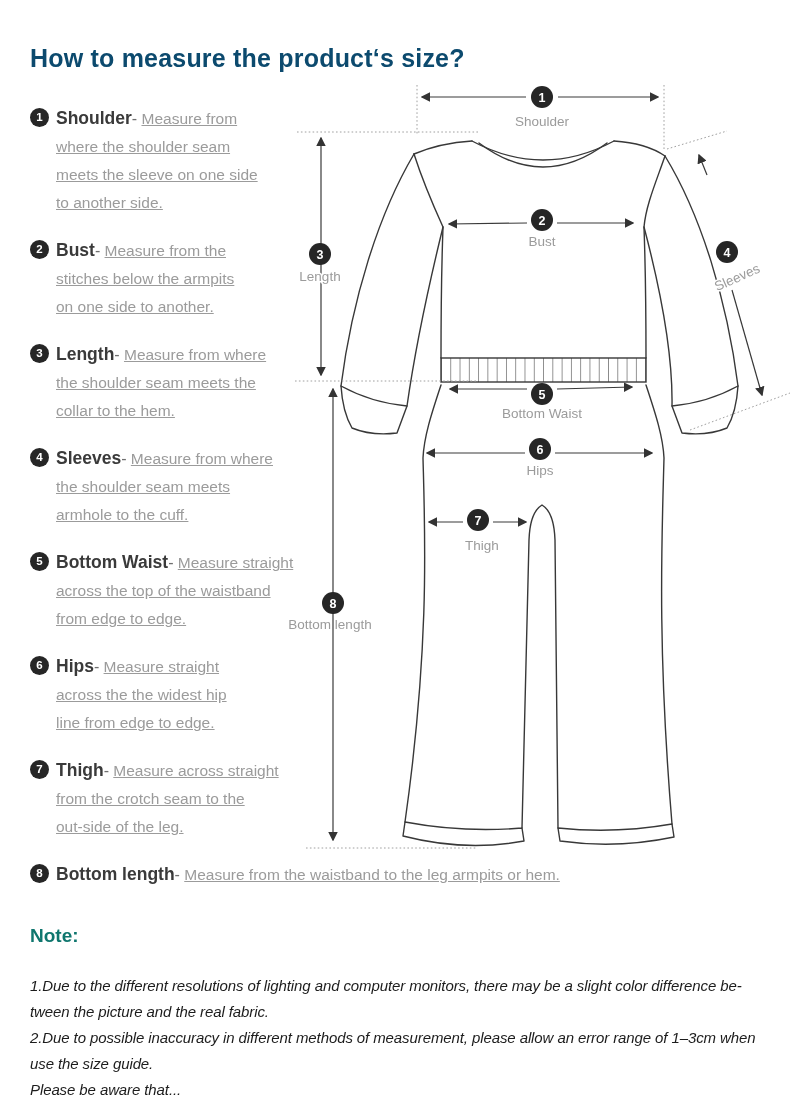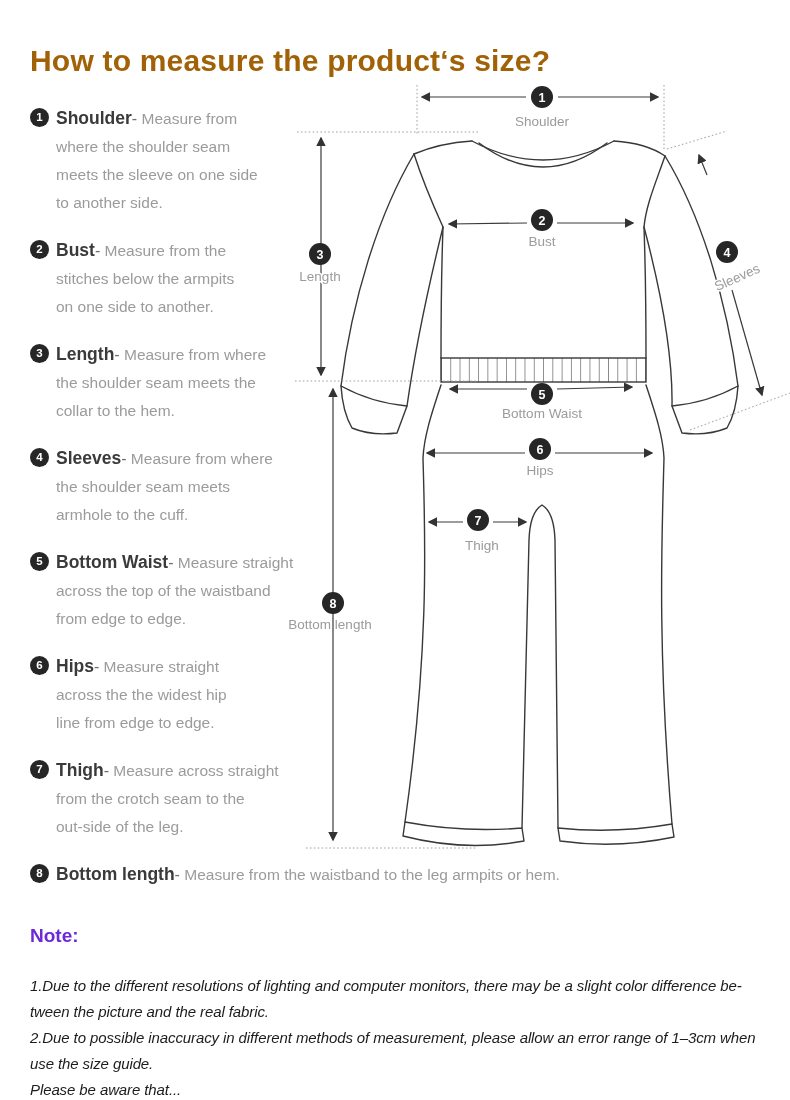--- a/index.html
+++ b/index.html
@@ -1,31 +1,31 @@
 <!DOCTYPE html>
 <html><head>
 <meta charset="utf-8">
 <style>
   html,body{margin:0;padding:0;background:#fff;}
   .page{position:relative;width:790px;height:1100px;background:#fff;overflow:hidden;
         font-family:"Liberation Sans",sans-serif;color:#2d2d2d;}
-  .title{position:absolute;left:30px;top:44px;font-size:30px;font-weight:bold;
-         color:#a16207;letter-spacing:.2px;}
+  .title{position:absolute;left:30px;top:44px;font-size:25px;font-weight:bold;
+         color:#0c4a6e;letter-spacing:.2px;}
   .list{position:absolute;left:30px;top:104px;width:720px;}
   .item{position:relative;width:278px;padding-left:26px;margin-bottom:19px;
         font-size:15.5px;line-height:28px;color:#9b9b9b;box-sizing:border-box;}
   .item.wide{width:720px;margin-top:7px;}
   .badge{position:absolute;left:0;top:4px;width:19px;height:19px;border-radius:50%;
          background:#262626;color:#fff;font-size:11.5px;font-weight:bold;
          display:flex;align-items:center;justify-content:center;line-height:1;}
   .term{color:#3a3a3a;font-size:17.5px;font-weight:600;}
   .sep{color:#6f6f6f;font-size:16px;}
-  .desc{white-space:pre;}
+  .desc{white-space:pre;text-decoration:underline;}
   .note{position:absolute;left:30px;top:925px;width:748px;}
-  .note-heading{font-size:19px;font-weight:bold;color:#6d28d9;}
+  .note-heading{font-size:19px;font-weight:bold;color:#0f766e;}
   .note-body{margin-top:26px;font-size:15px;line-height:26px;color:#1c1c1c;
              font-style:italic;white-space:pre;letter-spacing:-0.1px;}
   .diagram{position:absolute;left:290px;top:75px;overflow:visible;}
   .lbl{fill:#9b9b9b;font-size:13.5px;font-family:"Liberation Sans",sans-serif;
        text-anchor:middle;paint-order:stroke;stroke:#fff;stroke-width:3px;}
   .num{fill:#fff;font-size:12.5px;font-weight:bold;text-anchor:middle;
        font-family:"Liberation Sans",sans-serif;}
   .garment{fill:none;stroke:#383838;stroke-width:1.4;stroke-linejoin:round;stroke-linecap:round;}
   .meas{stroke:#3a3a3a;stroke-width:1.2;fill:none;}
   .dotted{stroke:#a0a0a0;stroke-width:1;fill:none;stroke-dasharray:1.6 2.3;}

